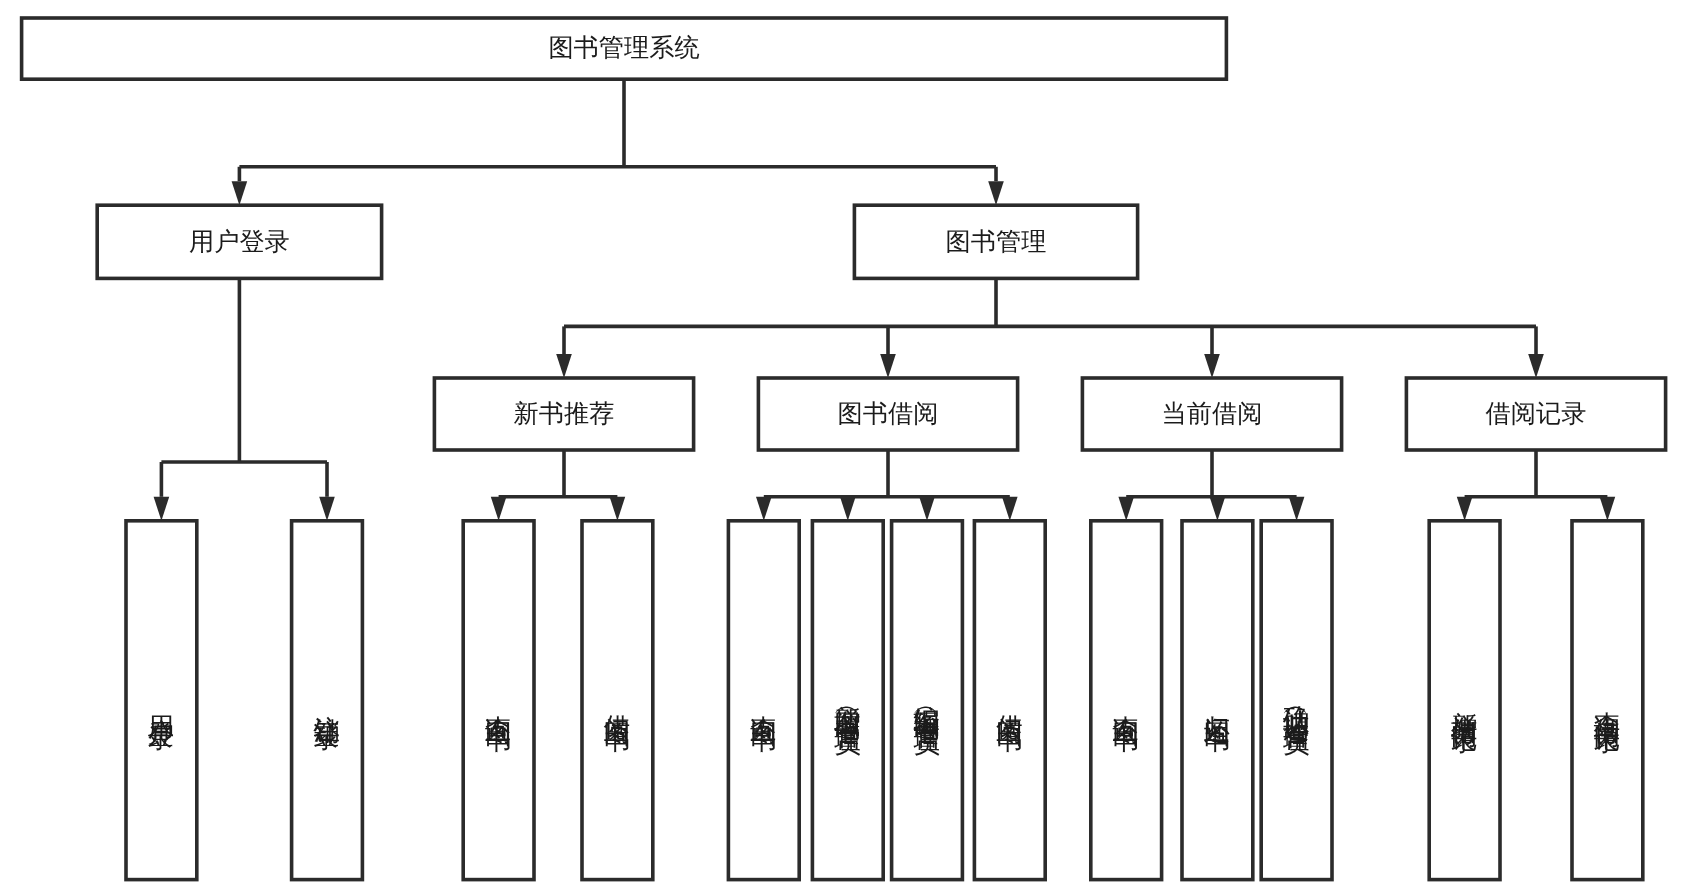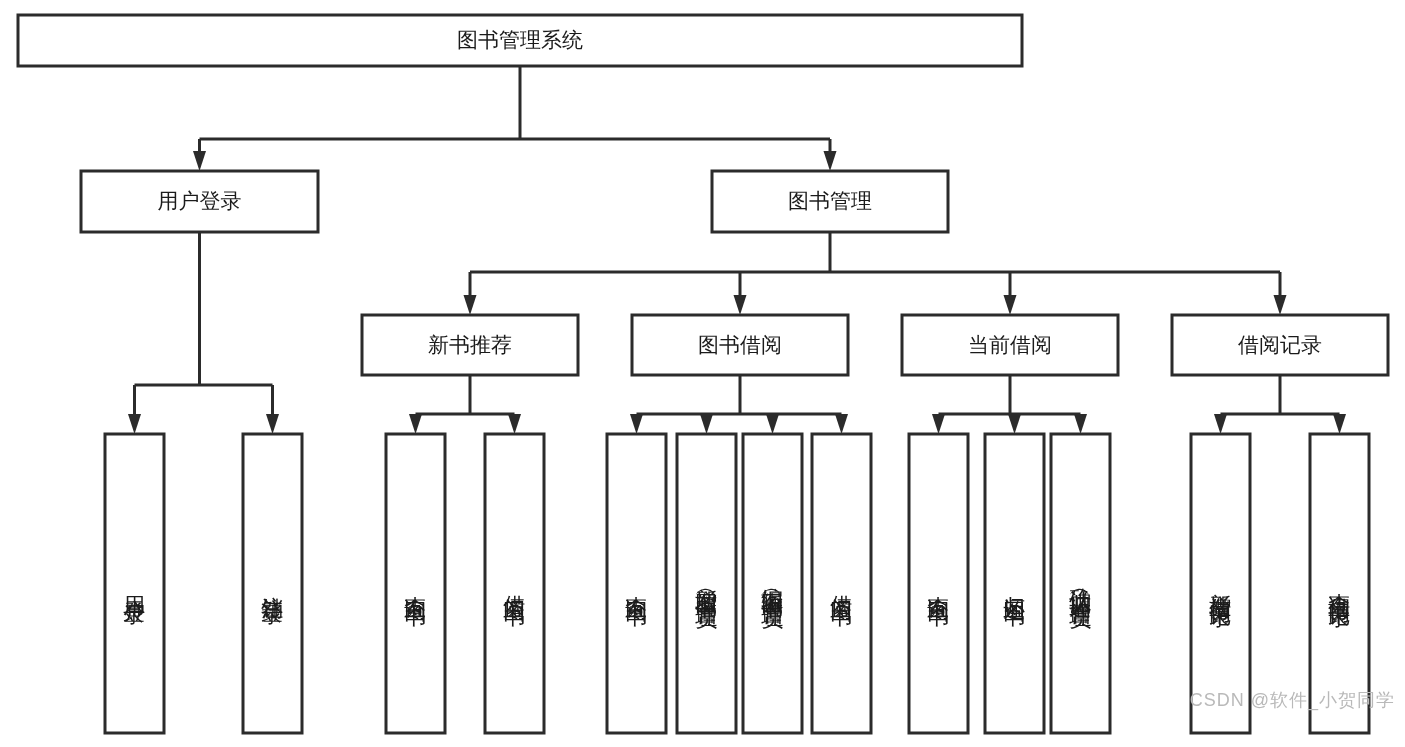--- a/index.html
+++ b/index.html
@@ -246,14 +246,13 @@
         <div class="vlabel">确认归还（管理员）</div>
       </div>
       <div class="vlabel-wrap" style="left: 1191px; top: 434px; width: 59px; height: 299px;">
         <div class="vlabel">新增借阅记录</div>
       </div>
       <div class="vlabel-wrap" style="left: 1310px; top: 434px; width: 59px; height: 299px;">
         <div class="vlabel">查询借阅记录</div>
       </div>
     </div>
 
-  <div class="watermark">CSDN @软件_小贺同学</div>
 </div>
 
 </body></html>

